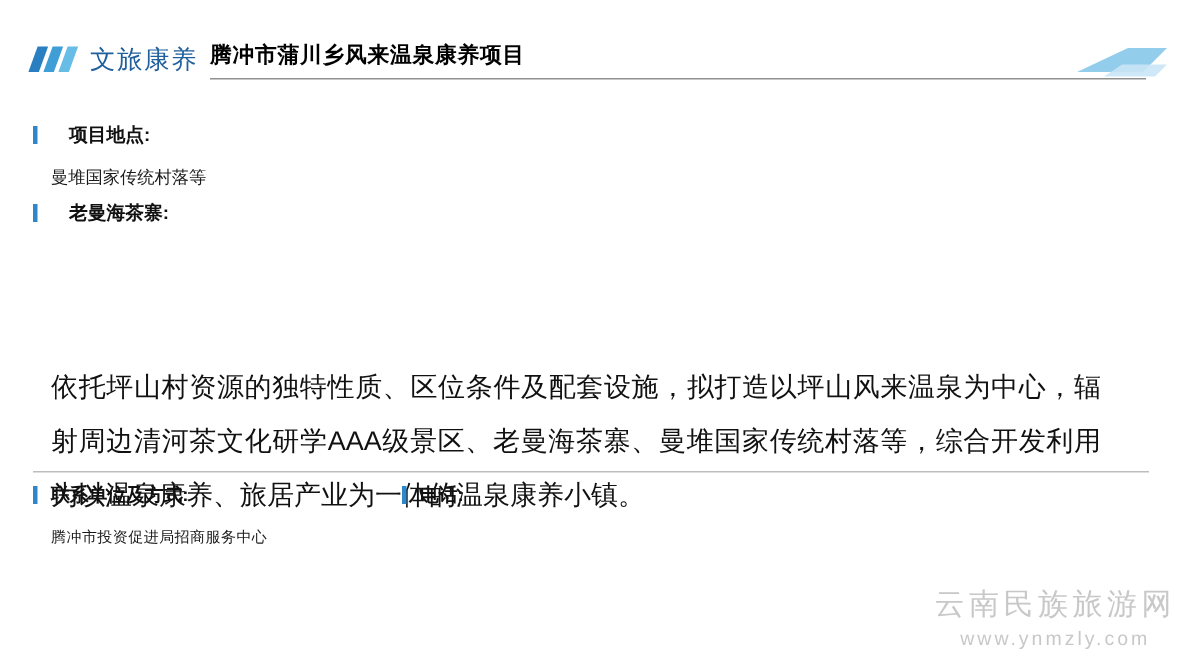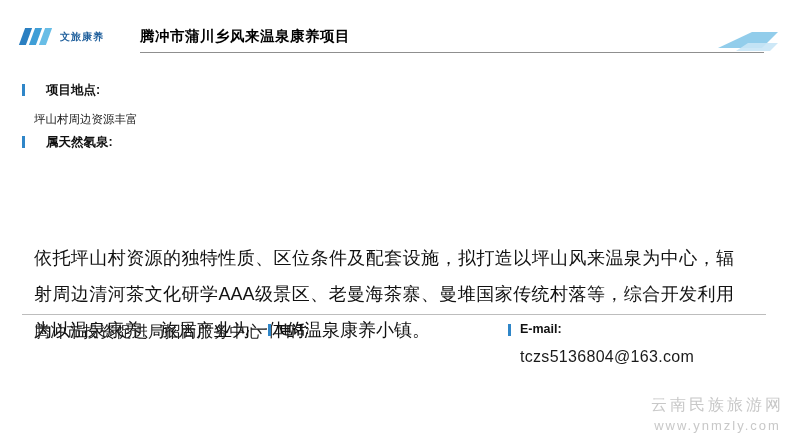--- a/index.html
+++ b/index.html
@@ -40,22 +40,22 @@
     display: block;
     width: 7px;
     height: 17px;
     background: #2a7fc1;
     transform: skewX(-20deg);
     margin-right: 3px;
   }
   .badge-slashes i.b2 { background: #3f9ed6; }
   .badge-slashes i.b3 { background: #68bde6; }
   .badge-text {
-    font-size: 10px;
-    font-weight: bold;
+    font-size: 17px;
+    font-weight: normal;
     color: #1f5f9c;
     letter-spacing: 1px;
   }
   .header-title {
     position: absolute;
     left: 140px;
     top: 27px;
     font-size: 14.5px;
     font-weight: bold;
     letter-spacing: 0.5px;
@@ -160,38 +160,38 @@
   .ccol-title::before {
     content: "";
     position: absolute;
     left: 0;
     top: 2px;
     width: 3px;
     height: 12px;
     background: #2f86c8;
   }
   .ccol-val {
-    font-size: 16px;
+    font-size: 10px;
     color: #1a1a1a;
     padding-left: 12px;
     letter-spacing: 0.3px;
   }
   .ccol-val.spaced span { margin-right: 14px; }
 
   
   .watermark {
     position: absolute;
     right: 16px;
     bottom: 14px;
     text-align: center;
     color: #c8c8c8;
     user-select: none;
   }
   .wm-main {
-    font-size: 16px;
+    font-size: 20px;
     letter-spacing: 3px;
     font-family: "DejaVu Sans", sans-serif;
   }
   .wm-sub {
     font-size: 13px;
     letter-spacing: 2px;
     margin-top: 2px;
   }
 </style>
 </head>
@@ -214,47 +214,44 @@
   <div class="header-swoosh">
     <svg width="60" height="22" viewBox="0 0 60 22">
       <path d="M0 18 L44 18 L60 2 L34 2 Z" fill="#7fc4e8" opacity="0.85"></path>
       <path d="M18 21 L52 21 L60 13 L30 13 Z" fill="#c9e6f6" opacity="0.9"></path>
     </svg>
   </div>
 </div>
 
 <div class="section" id="sec-location">
   <div class="sec-title">项目地点:</div>
-  <div class="sec-body">坪山村周边资源丰富</div>
+  <div class="sec-body">曼堆国家传统村落等</div>
 </div>
 
 <div class="section" id="sec-intro">
-  <div class="sec-title">属天然氡泉:</div>
+  <div class="sec-title">老曼海茶寨:</div>
 </div>
 
 <div class="section" id="sec-plan">
   <div class="sec-body">依托坪山村资源的独特性质、区位条件及配套设施，拟打造以坪山风来温泉为中心，辐射周边清河茶文化研学AAA级景区、老曼海茶寨、曼堆国家传统村落等，综合开发利用为以温泉康养、旅居产业为一体的温泉康养小镇。</div>
 </div>
 
 <div class="contact">
   <div class="contact-rule"></div>
   <div class="contact-cols">
 
     <div class="ccol c1">
+      <div class="ccol-title">联系单位及方式:</div>
       <div class="ccol-val">腾冲市投资促进局招商服务中心</div>
     </div>
 
     <div class="ccol c2">
       <div class="ccol-title">电话:</div>
     </div>
 
-    <div class="ccol c3">
-      <div class="ccol-title">E-mail:</div>
-      <div class="ccol-val">tczs5136804@163.com</div>
-    </div>
 
   </div>
 </div>
 
 <div class="watermark">
   <div class="wm-main">云南民族旅游网</div>
   <div class="wm-sub">www.ynmzly.com</div>
 </div>
 
 </body></html>

